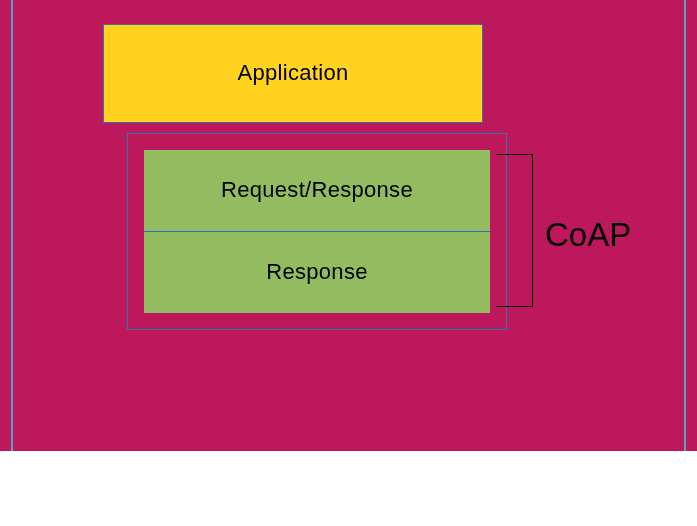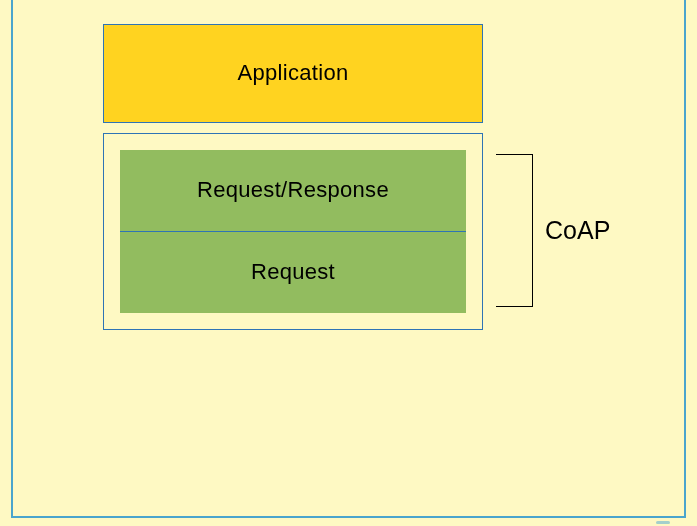--- a/index.html
+++ b/index.html
@@ -3,22 +3,22 @@
 <meta charset="utf-8">
 <style>
   html, body {
     margin: 0;
     padding: 0;
     background: #ffffff;
   }
   .canvas {
     position: relative;
     width: 697px;
-    height: 526px;
-    background: #fef9c3;
+    height: 451px;
+    background: #be185d;
     overflow: hidden;
     font-family: "Liberation Sans", sans-serif;
     color: #000000;
   }
   .page-border {
     position: absolute;
     left: 11px;
     top: 0;
     width: 675px;
     height: 518px;
@@ -42,20 +42,21 @@
     letter-spacing: 0.3px;
     white-space: nowrap;
   }
   .box-application { top: 24px; height: 99px; }
   .box-coap-group {
     top: 133px;
     height: 197px;
     flex-direction: column;
     align-items: stretch;
     padding: 16px;
+    margin-left: 24px;
   }
   .coap-section {
     flex: 1 1 0;
     display: flex;
     align-items: center;
     justify-content: center;
   }
   .coap-section-divider { border-bottom: 1.5px solid #2E74B5; }
   .box-udp { top: 357px; height: 98px; }
   .bracket {
@@ -65,21 +66,21 @@
     width: 37px;
     height: 153px;
     box-sizing: border-box;
     border: 1.6px solid #000000;
     border-left: none;
   }
   .bracket-label {
     position: absolute;
     left: 545px;
     top: 217px;
-    font-size: 25px;
+    font-size: 33px;
     line-height: 1.1;
     white-space: nowrap;
   }
   .artifact-smudge {
     position: absolute;
     left: 656px;
     top: 521px;
     width: 14px;
     height: 3px;
     background: rgba(90, 175, 212, 0.55);
@@ -96,21 +97,21 @@
 
   <div class="layer-box box-application" style="background-color: rgb(255, 211, 32);">
     <span class="layer-label">Application</span>
   </div>
 
   <div class="layer-box box-coap-group">
     <div class="coap-section coap-section-divider" style="background-color: rgb(146, 188, 95);">
       <span class="layer-label">Request/Response</span>
     </div>
     <div class="coap-section" style="background-color: rgb(146, 188, 95);">
-      <span class="layer-label">Request</span>
+      <span class="layer-label">Response</span>
     </div>
   </div>
 
 
   <div class="bracket" style="border-color: rgb(0, 0, 0);"></div>
 
   <span class="bracket-label">CoAP</span>
 
   <div class="artifact-smudge"></div>
 

